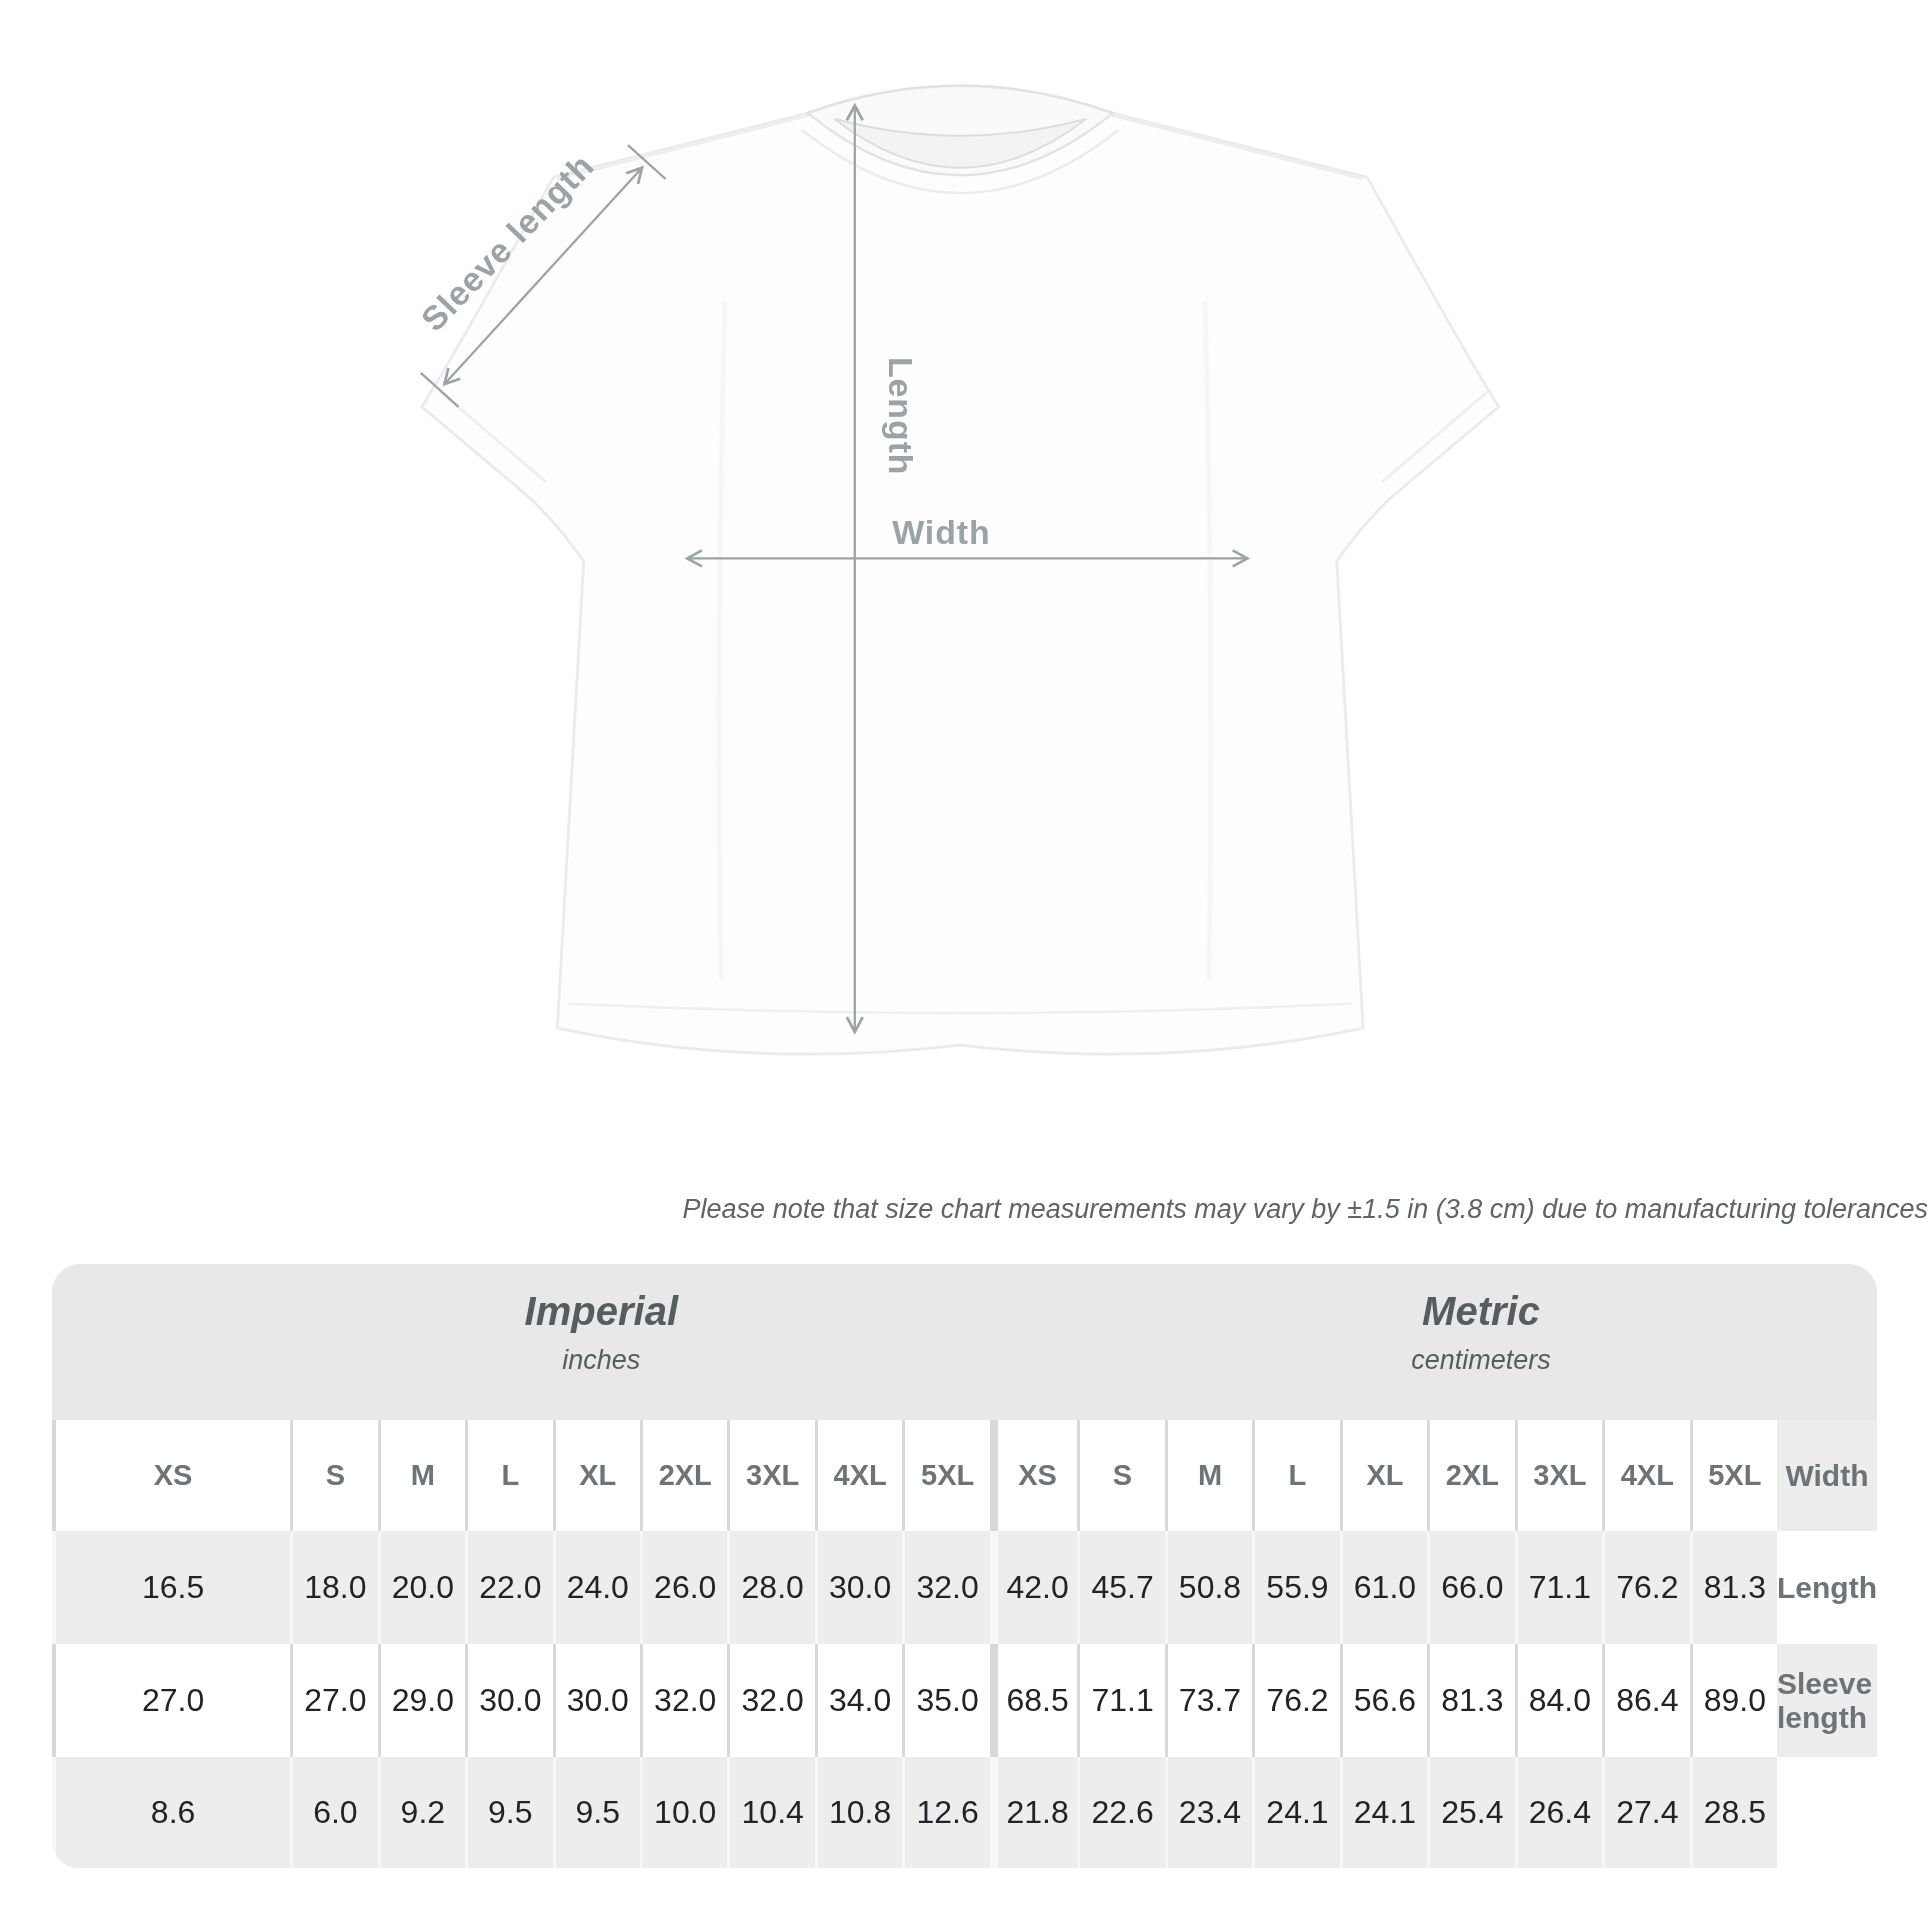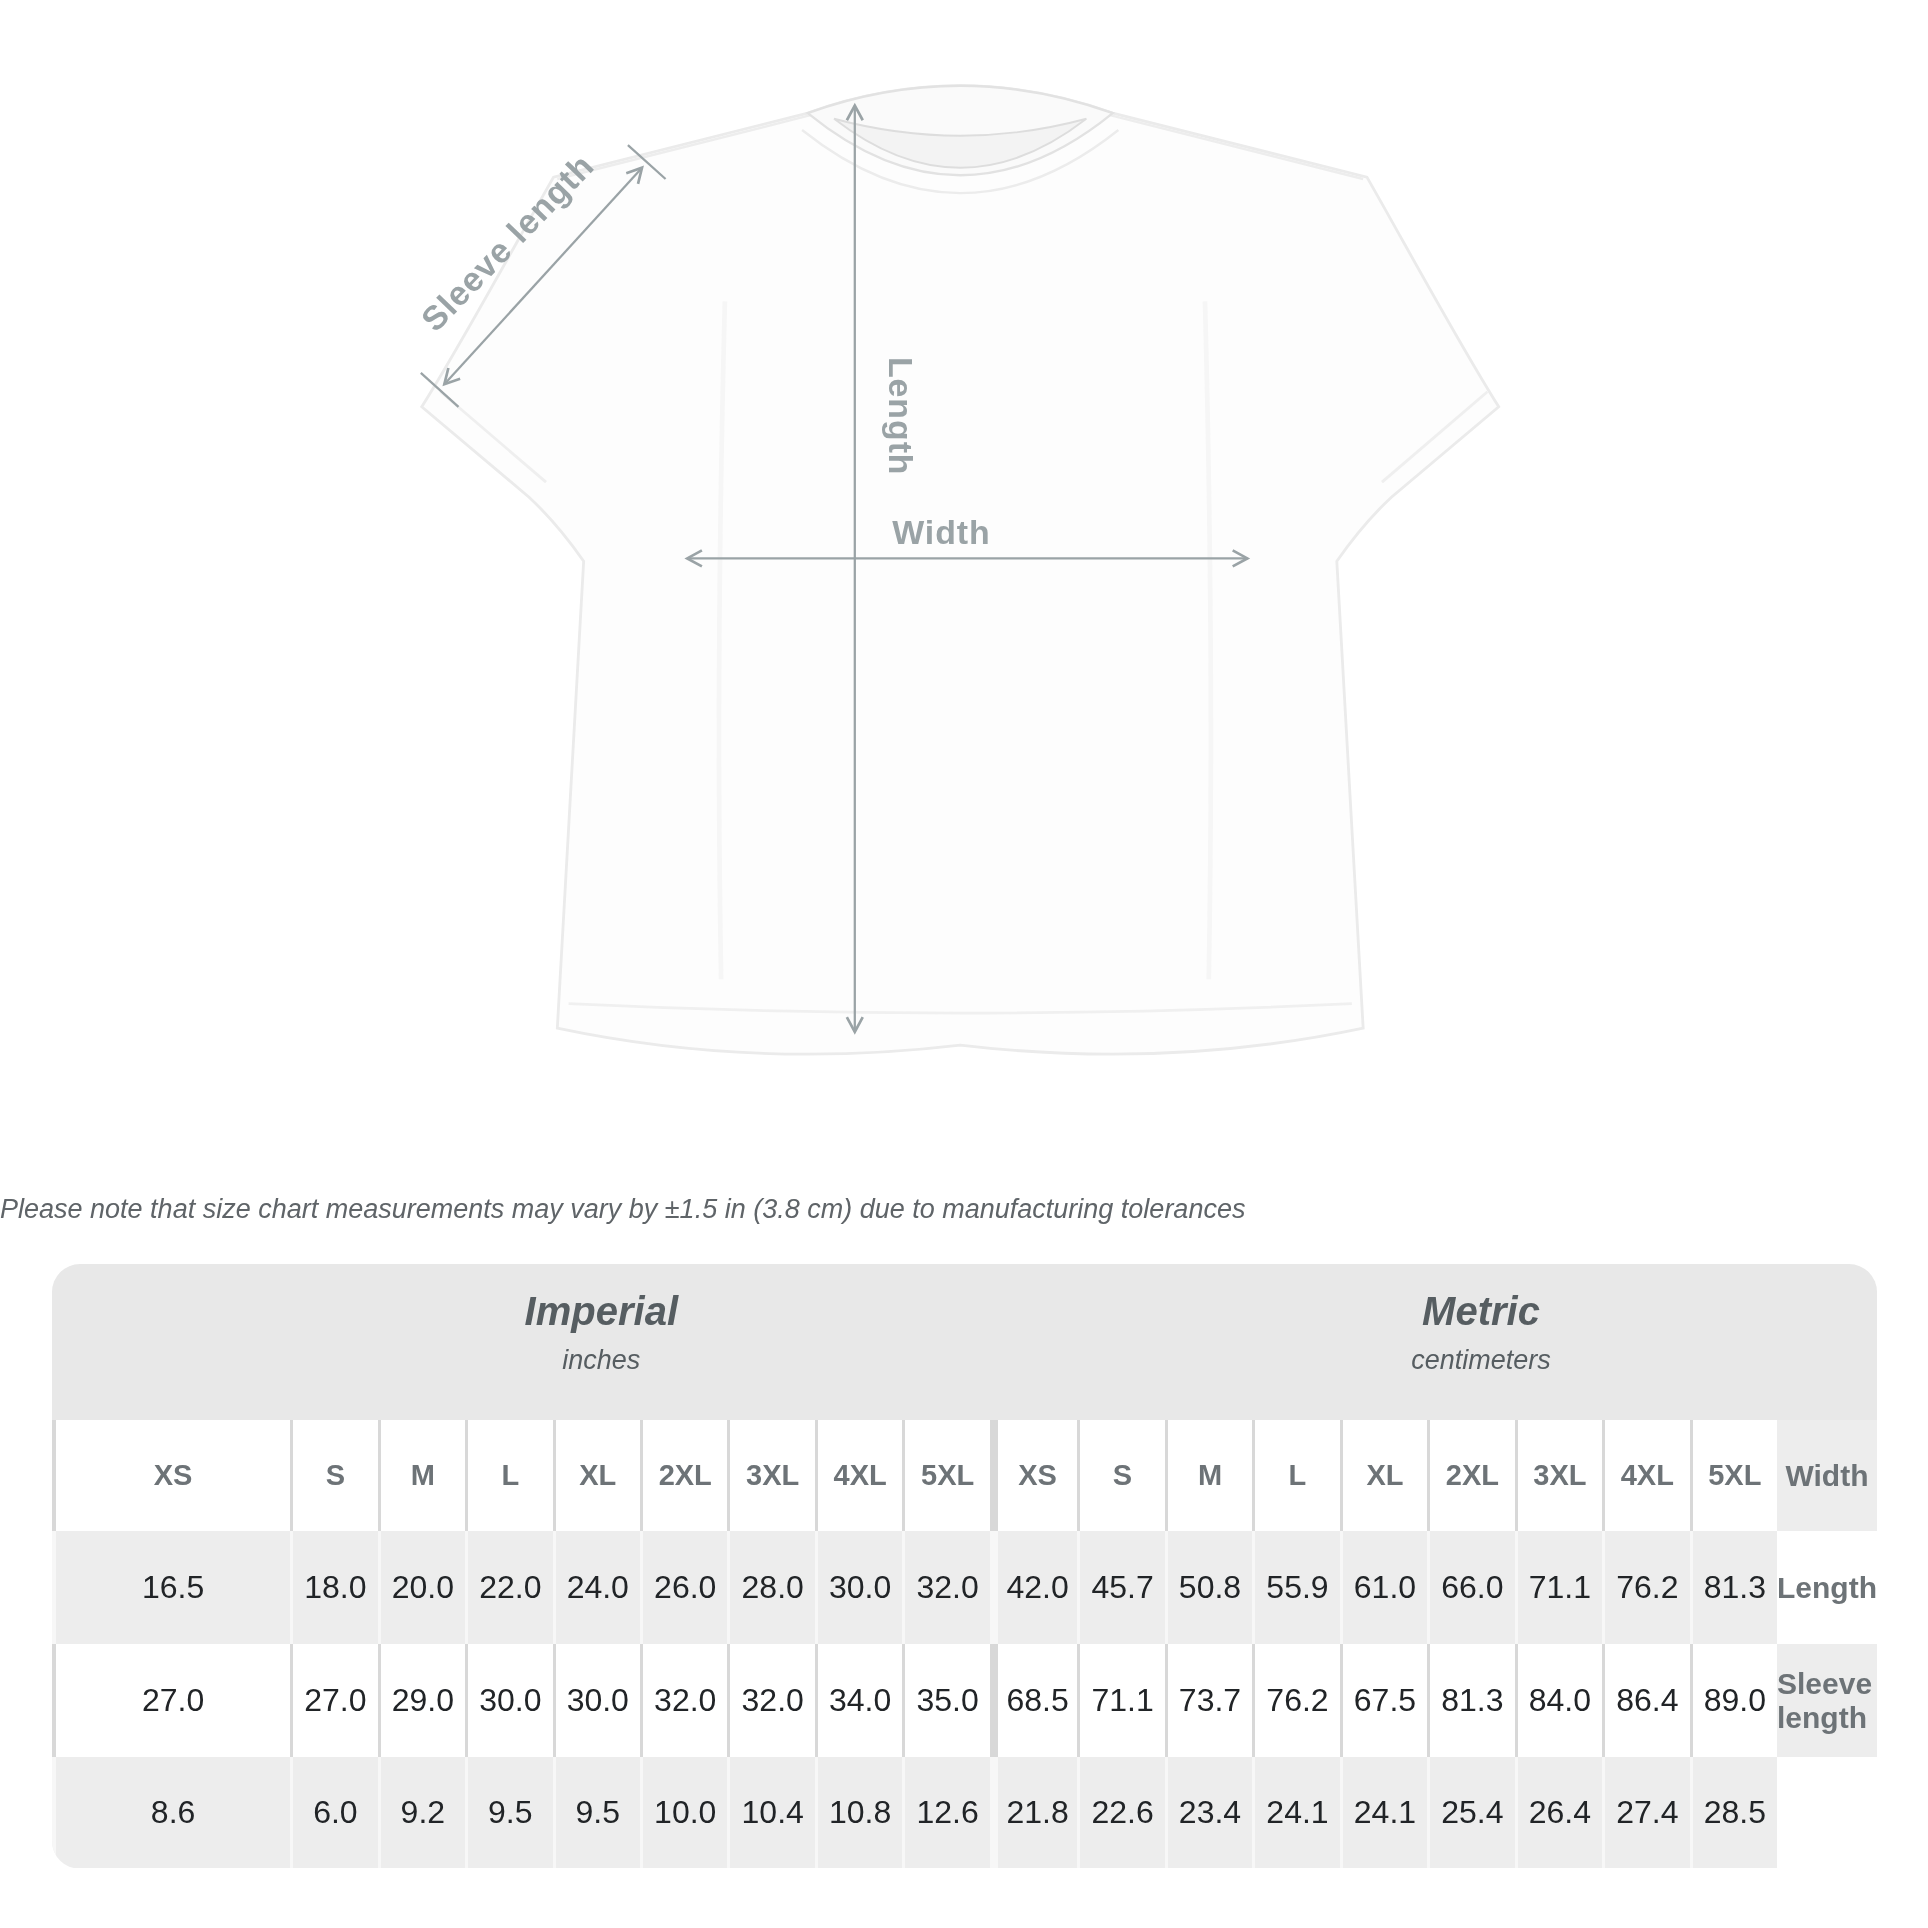--- a/index.html
+++ b/index.html
@@ -6,21 +6,21 @@
   .page{position:relative;width:1928px;height:1928px;background:#ffffff;overflow:hidden;
         font-family:"Liberation Sans", sans-serif;}
 
   
   .diagram{position:absolute;left:0;top:0;width:1928px;height:1177px;}
   .dim-label{fill:#9aa3a6;font-weight:bold;font-size:36px;letter-spacing:1px;}
 
   
   .title{position:absolute;top:1122px;left:0;width:100%;text-align:center;
          font-size:49px;font-weight:bold;color:#373737;}
-  .subtitle{position:absolute;top:1194px;left:0;width:100%;text-align:left;
+  .subtitle{position:absolute;top:1194px;left:0;width:100%;text-align:right;
             font-size:27px;font-style:italic;color:#5f6468;}
 
   
   .size-table{position:absolute;left:52px;top:1264px;width:1825px;height:605px;
               border-radius:28px;overflow:hidden;}
   .thead{position:relative;height:156px;background:#e8e8e8;}
   .hgroup{position:absolute;top:24.5px;transform:translateX(-50%);text-align:center;color:#565d61;}
   .hgroup .gname{font-size:40px;font-weight:bold;font-style:italic;}
   .hgroup .gsub{margin-top:11.3px;font-size:27px;font-style:italic;}
   .hg-imperial{left:30.1%;}
@@ -160,21 +160,21 @@
         <div class="cell r-white vcell dcell">30.0</div>
         <div class="cell r-white vcell dcell">30.0</div>
         <div class="cell r-white vcell dcell">32.0</div>
         <div class="cell r-white vcell dcell">32.0</div>
         <div class="cell r-white vcell dcell">34.0</div>
         <div class="cell r-white vcell dcell">35.0</div>
         <div class="cell r-white vcell dcell col-div">68.5</div>
         <div class="cell r-white vcell dcell">71.1</div>
         <div class="cell r-white vcell dcell">73.7</div>
         <div class="cell r-white vcell dcell">76.2</div>
-        <div class="cell r-white vcell dcell">67.5</div>
+        <div class="cell r-white vcell dcell">56.6</div>
         <div class="cell r-white vcell dcell">81.3</div>
         <div class="cell r-white vcell dcell">84.0</div>
         <div class="cell r-white vcell dcell">86.4</div>
         <div class="cell r-white vcell dcell">89.0</div>
         <div class="cell r-gray lcell">Sleeve length</div>
         <div class="cell r-gray vcell dcell col-first">8.6</div>
         <div class="cell r-gray vcell dcell">6.0</div>
         <div class="cell r-gray vcell dcell">9.2</div>
         <div class="cell r-gray vcell dcell">9.5</div>
         <div class="cell r-gray vcell dcell">9.5</div>

